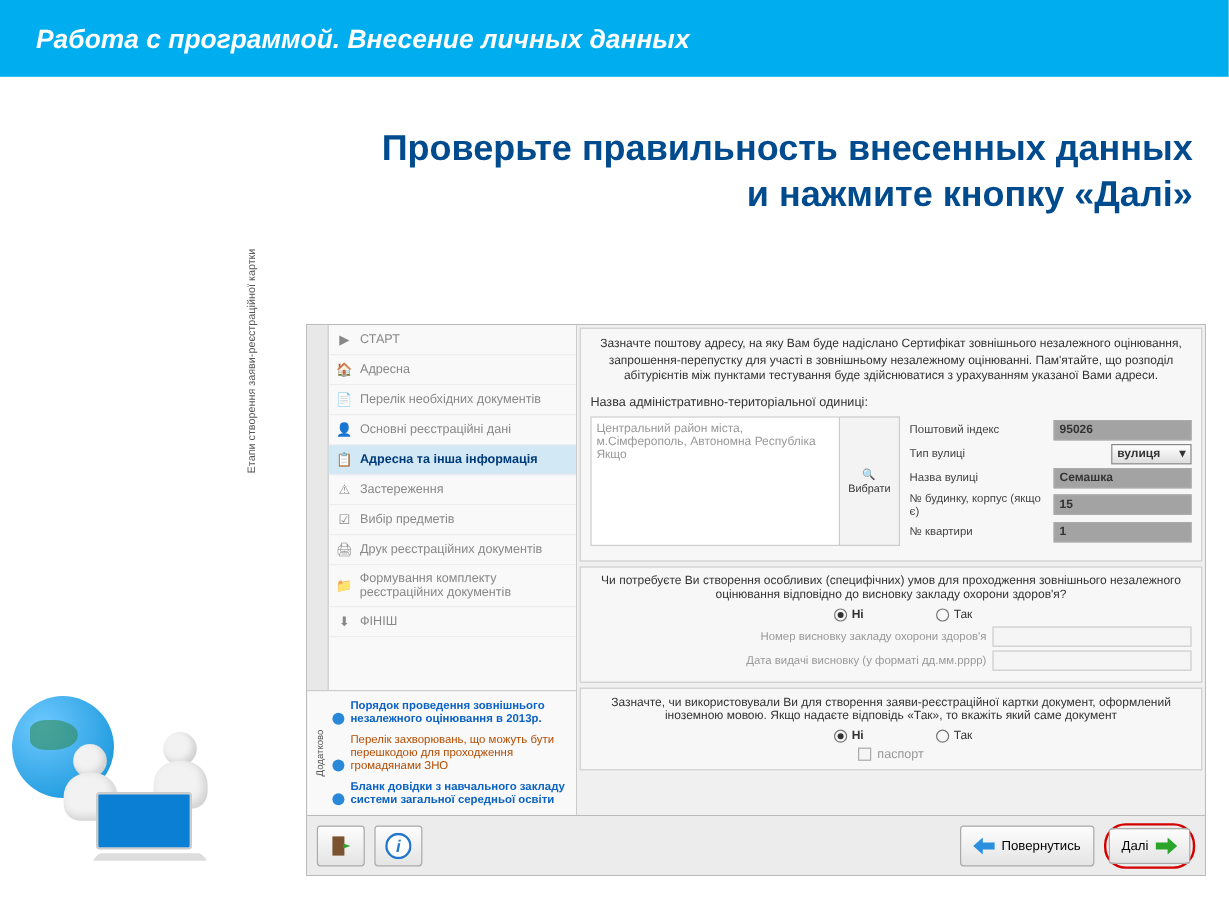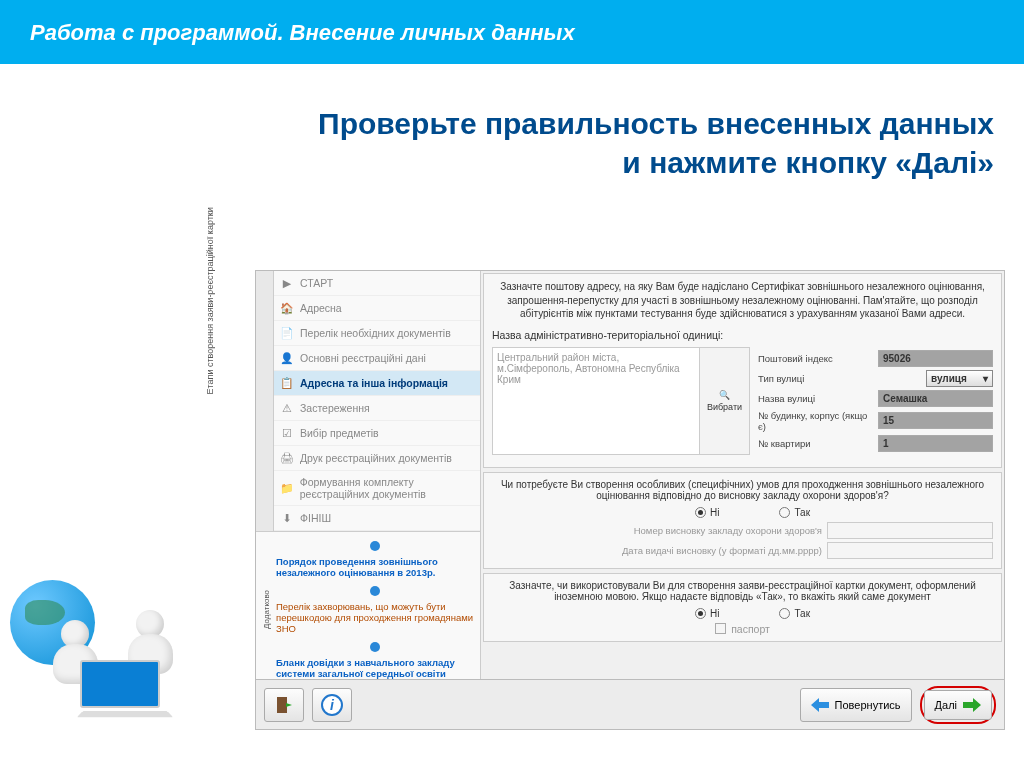--- a/index.html
+++ b/index.html
@@ -24,41 +24,41 @@
   .vtab { width: 18px; background:#e8e8e8; border-right:1px solid #ccc;}
   .vtab span{display:block;transform:rotate(-90deg);transform-origin:center;white-space:nowrap;font-size:9px;color:#555;position:relative;top:110px;left:-55px;}
   .steps{flex:1;display:flex;}
   .steps ul{flex:1;list-style:none;padding:0;}
   .steps li{display:flex;align-items:center;gap:6px;padding:5px 6px;border-bottom:1px solid #eee;color:#888;cursor:default;}
   .steps li.active{background:#d3e8f5;color:#003b7a;font-weight:bold;}
   .ic{width:14px;height:14px;display:flex;align-items:center;justify-content:center;font-size:11px;}
   .links{border-top:1px solid #ccc;padding:4px 6px;display:flex;}
   .links .vtab2{width:14px;font-size:8px;color:#555;writing-mode:vertical-rl;transform:rotate(180deg);text-align:center;}
   .links .lk{flex:1;font-size:9.5px;}
-  .links .lk div{padding:3px 0;display:flex;gap:4px;align-items:center;flex-direction:column;}
+  .links .lk div{padding:3px 0;display:flex;gap:4px;align-items:flex-end;}
   .links .lk .blue{color:#0b62c4;font-weight:bold;}
   .links .lk .hl{color:#b24b00;}
   .links .lk svg{flex-shrink:0;margin-top:1px;}
 
   .main{flex:1;background:#f0f0f0;display:flex;flex-direction:column;}
   .panel{border:1px solid #ccc;background:#f7f7f7;margin:2px;padding:6px 8px;color:#333;}
   .instr{text-align:center;font-size:10px;line-height:1.35;}
   .row{display:flex;gap:8px;margin:6px 0;}
   .addrbox{flex:1;display:flex;align-items:stretch;}
   .addrbox .txt{flex:1;border:1px solid #ccc;background:#fff;padding:4px;color:#999;font-size:10px;}
   .addrbox .sel{width:50px;border:1px solid #ccc;border-left:none;background:#f3f3f3;display:flex;flex-direction:column;align-items:center;justify-content:center;gap:2px;font-size:9px;}
   .fields{width:235px;}
   .fld{display:flex;align-items:center;margin:3px 0;gap:5px;}
   .fld label{width:115px;font-size:9.5px;color:#444;}
   .fld .inp{flex:1;border:1px solid #aaa;background:#a3a3a3;padding:2px 4px;height:17px;font-size:10px;font-weight:bold;}
   .fld .sel2{flex:1;border:1px solid #888;background:linear-gradient(#fff,#ddd);padding:2px 4px;height:17px;font-size:10px;font-weight:bold;display:flex;justify-content:space-between;align-items:center;margin-left:48px;}
   .question{text-align:center;font-size:10px;margin-bottom:6px;}
   .radios{display:flex;justify-content:center;gap:60px;margin:4px 0;}
   .radios .opt{display:flex;align-items:center;gap:4px;font-size:10px;}
-  .radios .opt.sel{font-weight:normal;padding-left:20px;}
+  .radios .opt.sel{font-weight:bold;padding-left:20px;}
   .radio{width:11px;height:11px;border:1px solid #777;border-radius:50%;display:flex;align-items:center;justify-content:center;}
   .radio.on::after{content:"";width:5px;height:5px;background:#333;border-radius:50%;}
   .subfields{margin-left:120px;}
   .subfields .fld label{width:210px;color:#999;text-align:right;}
   .subfields .fld .inp{border-color:#ccc;background:#f5f5f5;}
   .chk{width:11px;height:11px;border:1px solid #aaa;background:#f5f5f5;}
 
   .toolbar{height:50px;border-top:1px solid #bbb;background:#ececec;display:flex;align-items:center;padding:0 8px;gap:8px;}
   .toolbar .spacer{flex:1;}
   .btn{border:1px solid #aaa;background:linear-gradient(#fdfdfd,#e4e4e4);border-radius:3px;height:34px;display:flex;align-items:center;gap:6px;padding:0 10px;font-size:11px;cursor:pointer;}
@@ -166,21 +166,21 @@
         </div>
       </div>
     </div>
 
     <div class="main">
       <div class="panel">
         <div class="instr">Зазначте поштову адресу, на яку Вам буде надіслано Сертифікат зовнішнього незалежного оцінювання, запрошення-перепустку для участі в зовнішньому незалежному оцінюванні.  Пам'ятайте, що розподіл абітурієнтів між пунктами тестування буде здійснюватися з урахуванням указаної Вами адреси.</div>
         <div style="margin-top:8px">Назва адміністративно-територіальної одиниці:</div>
         <div class="row">
           <div class="addrbox">
-            <div class="txt">Центральний район міста, м.Сімферополь, Автономна Республіка Крим</div>
+            <div class="txt">Центральний район міста, м.Сімферополь, Автономна Республіка Якщо</div>
             <div class="sel">
               <span>🔍</span>
               <span>Вибрати</span>
             </div>
           </div>
           <div class="fields">
             <div class="fld">
                 <label>Поштовий індекс</label>
                 <div class="inp">95026</div>
               </div>

